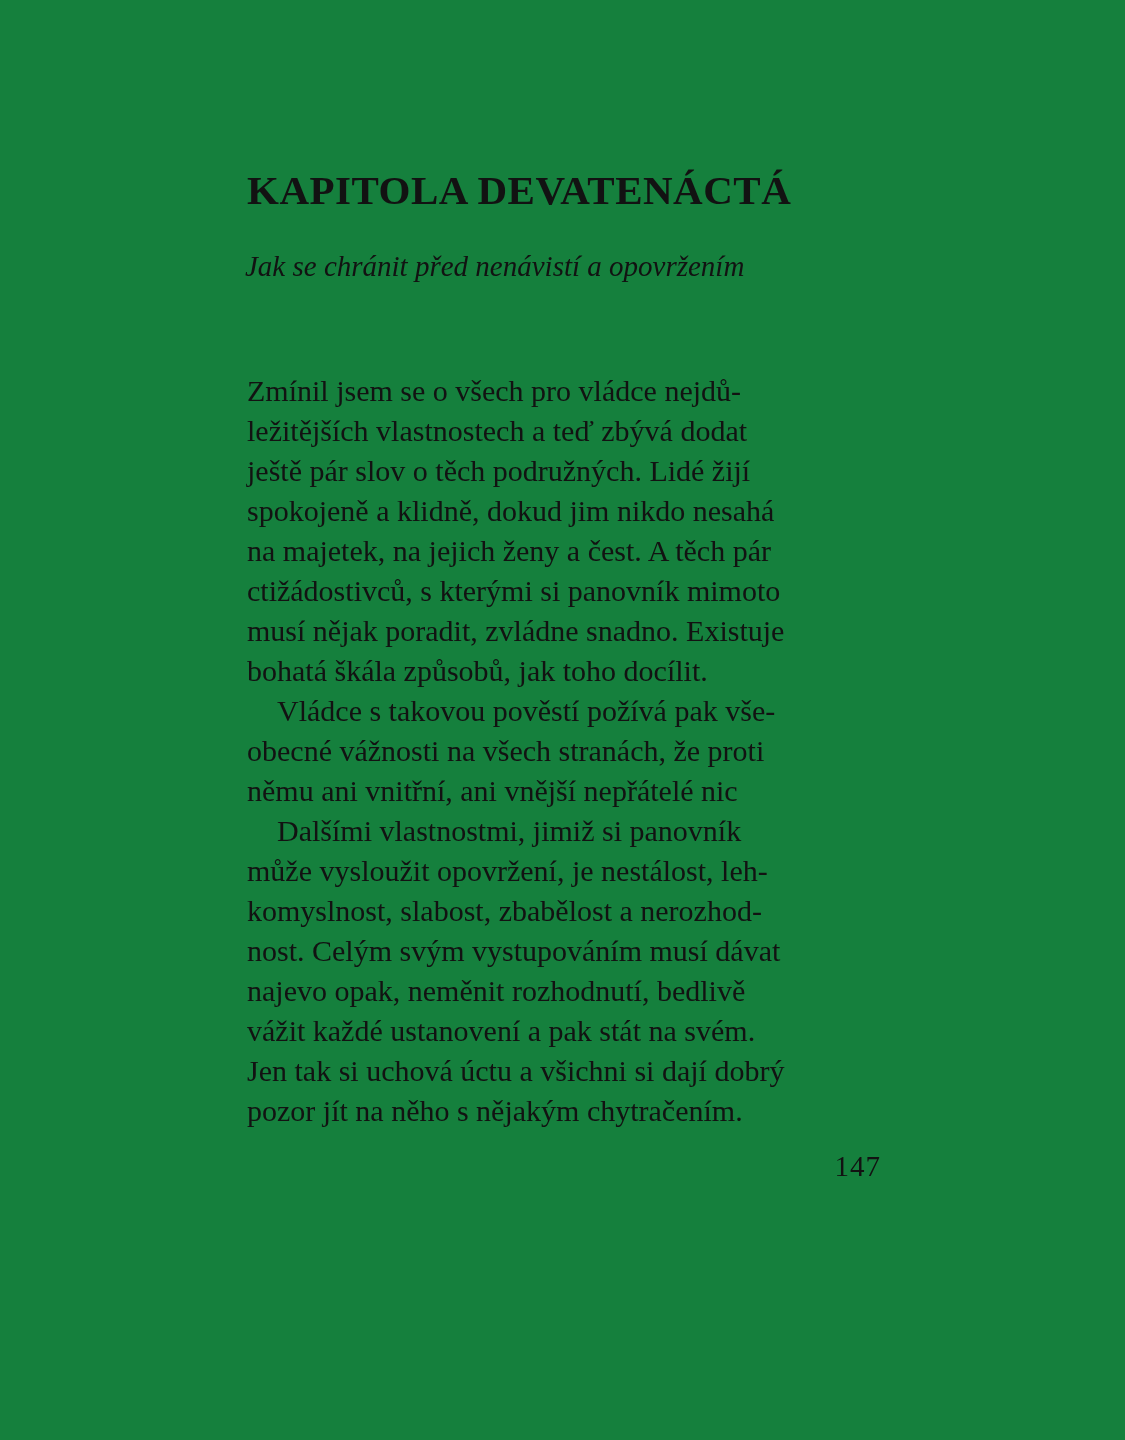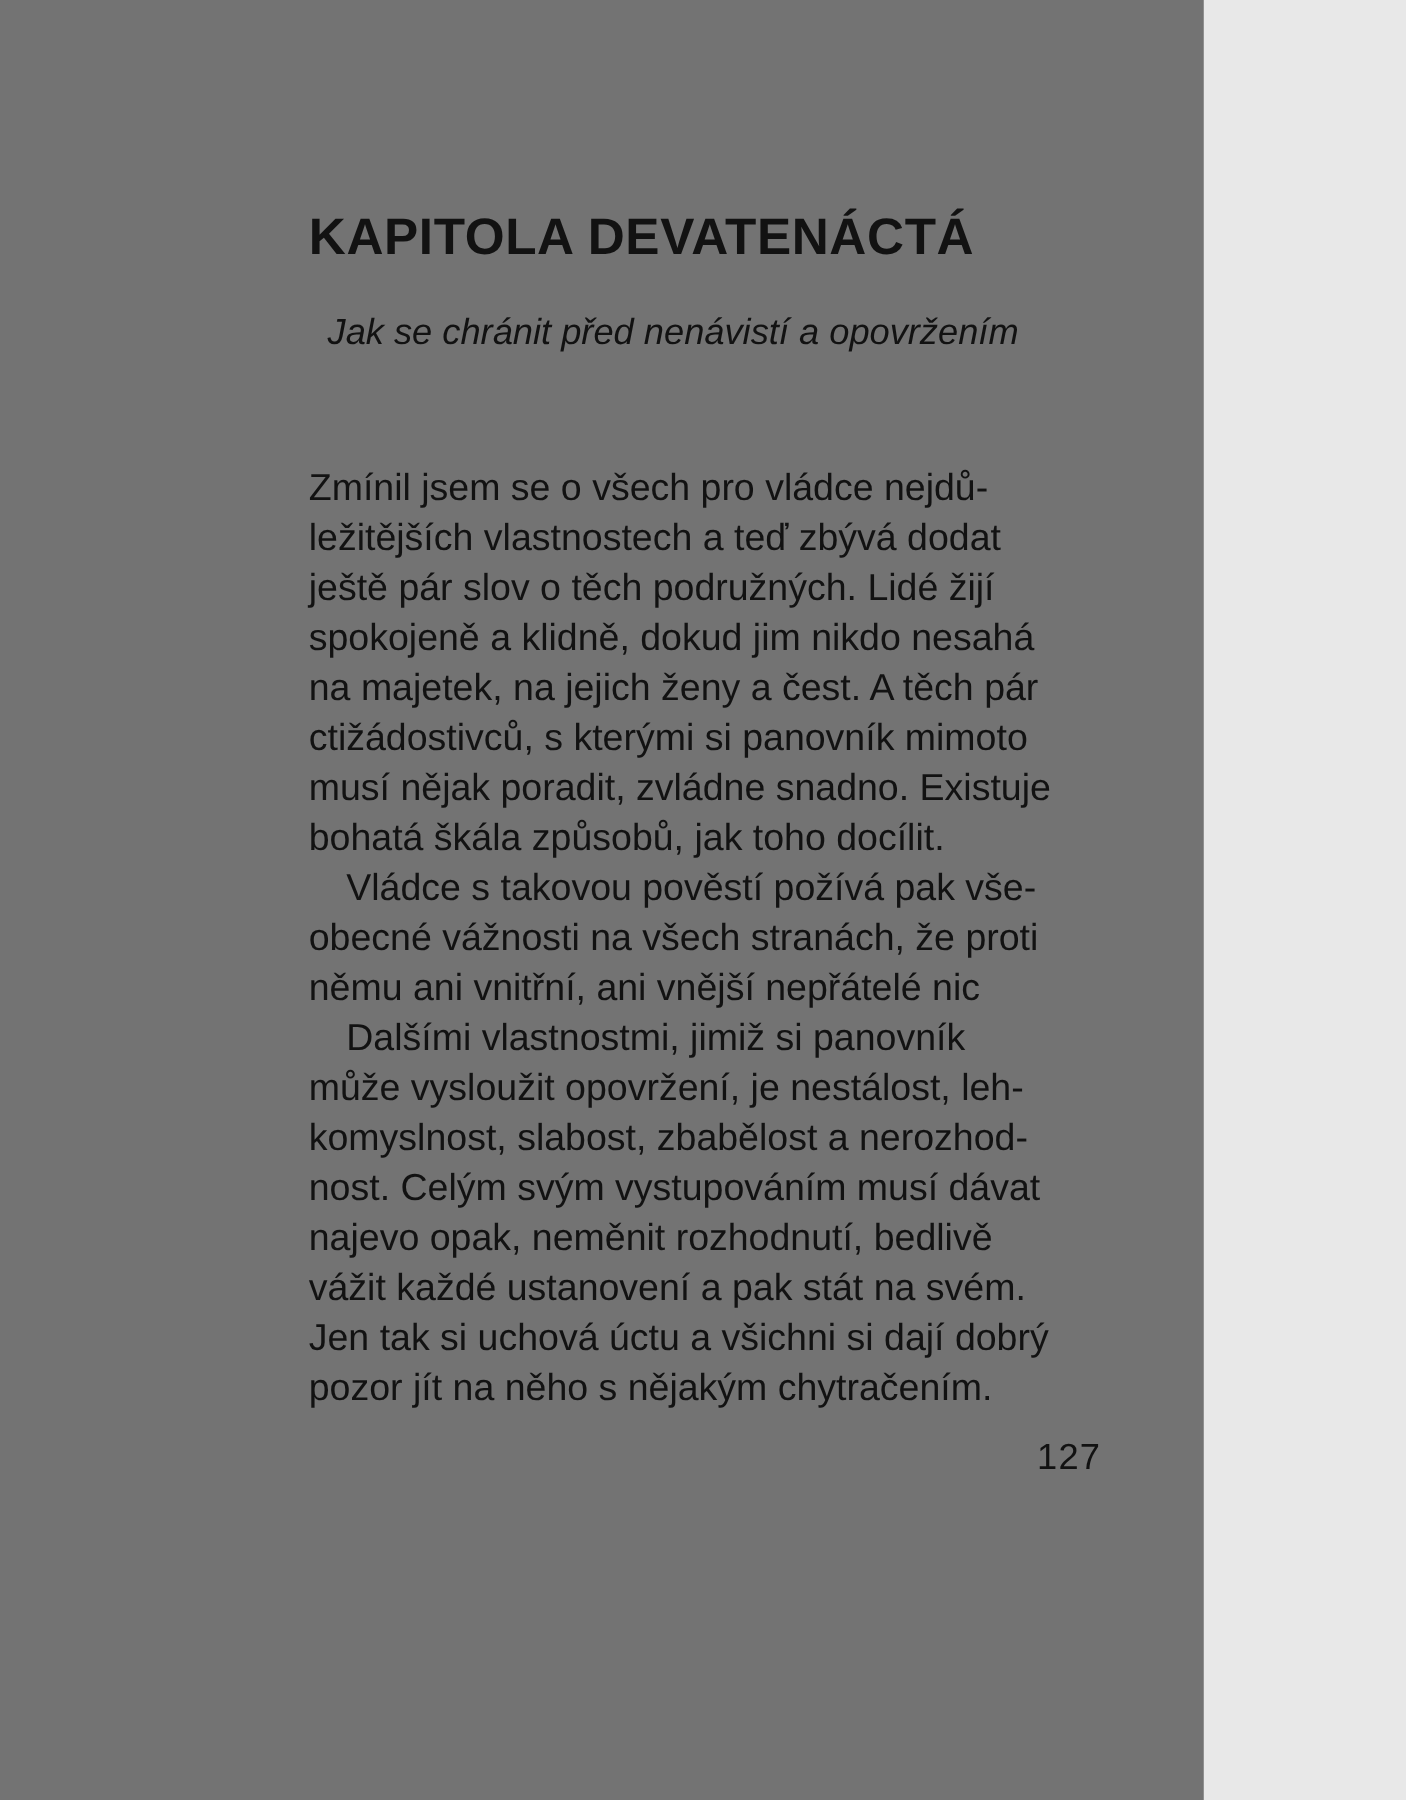--- a/index.html
+++ b/index.html
@@ -2,41 +2,41 @@
 <html><head>
 <meta charset="utf-8">
 <style>
   html, body {
     margin: 0;
     padding: 0;
     background: #e8e8e8;
   }
   .page {
     position: relative;
-    width: 963px;
+    width: 1125px;
     height: 1440px;
-    background: #737373;
+    background: #15803d;
     overflow: hidden;
-    font-family: Liberation Sans, sans-serif;
+    font-family: Liberation Serif, serif;
     color: #121212;
   }
   .chapter-title {
     position: absolute;
     left: 247px;
     top: 166px;
     width: 640px;
     margin: 0;
     font-size: 41px;
     font-weight: bold;
     letter-spacing: 0.5px;
     white-space: nowrap;
   }
   .chapter-subtitle {
     position: absolute;
-    left: 262px;
+    left: 245px;
     top: 250px;
     width: 640px;
     margin: 0;
     font-size: 29px;
     font-style: italic;
     font-weight: normal;
     white-space: nowrap;
   }
   .body-text {
     position: absolute;
@@ -87,15 +87,15 @@
     <p class="indent">Dalšími vlastnostmi, jimiž si panovník
 může vysloužit opovržení, je nestálost, leh-
 komyslnost, slabost, zbabělost a nerozhod-
 nost. Celým svým vystupováním musí dávat
 najevo opak, neměnit rozhodnutí, bedlivě
 vážit každé ustanovení a pak stát na svém.
 Jen tak si uchová úctu a všichni si dají dobrý
 pozor jít na něho s nějakým chytračením.</p>
   </div>
 
-  <div class="page-number">127</div>
+  <div class="page-number">147</div>
 
 </div>
 
 </body></html>

